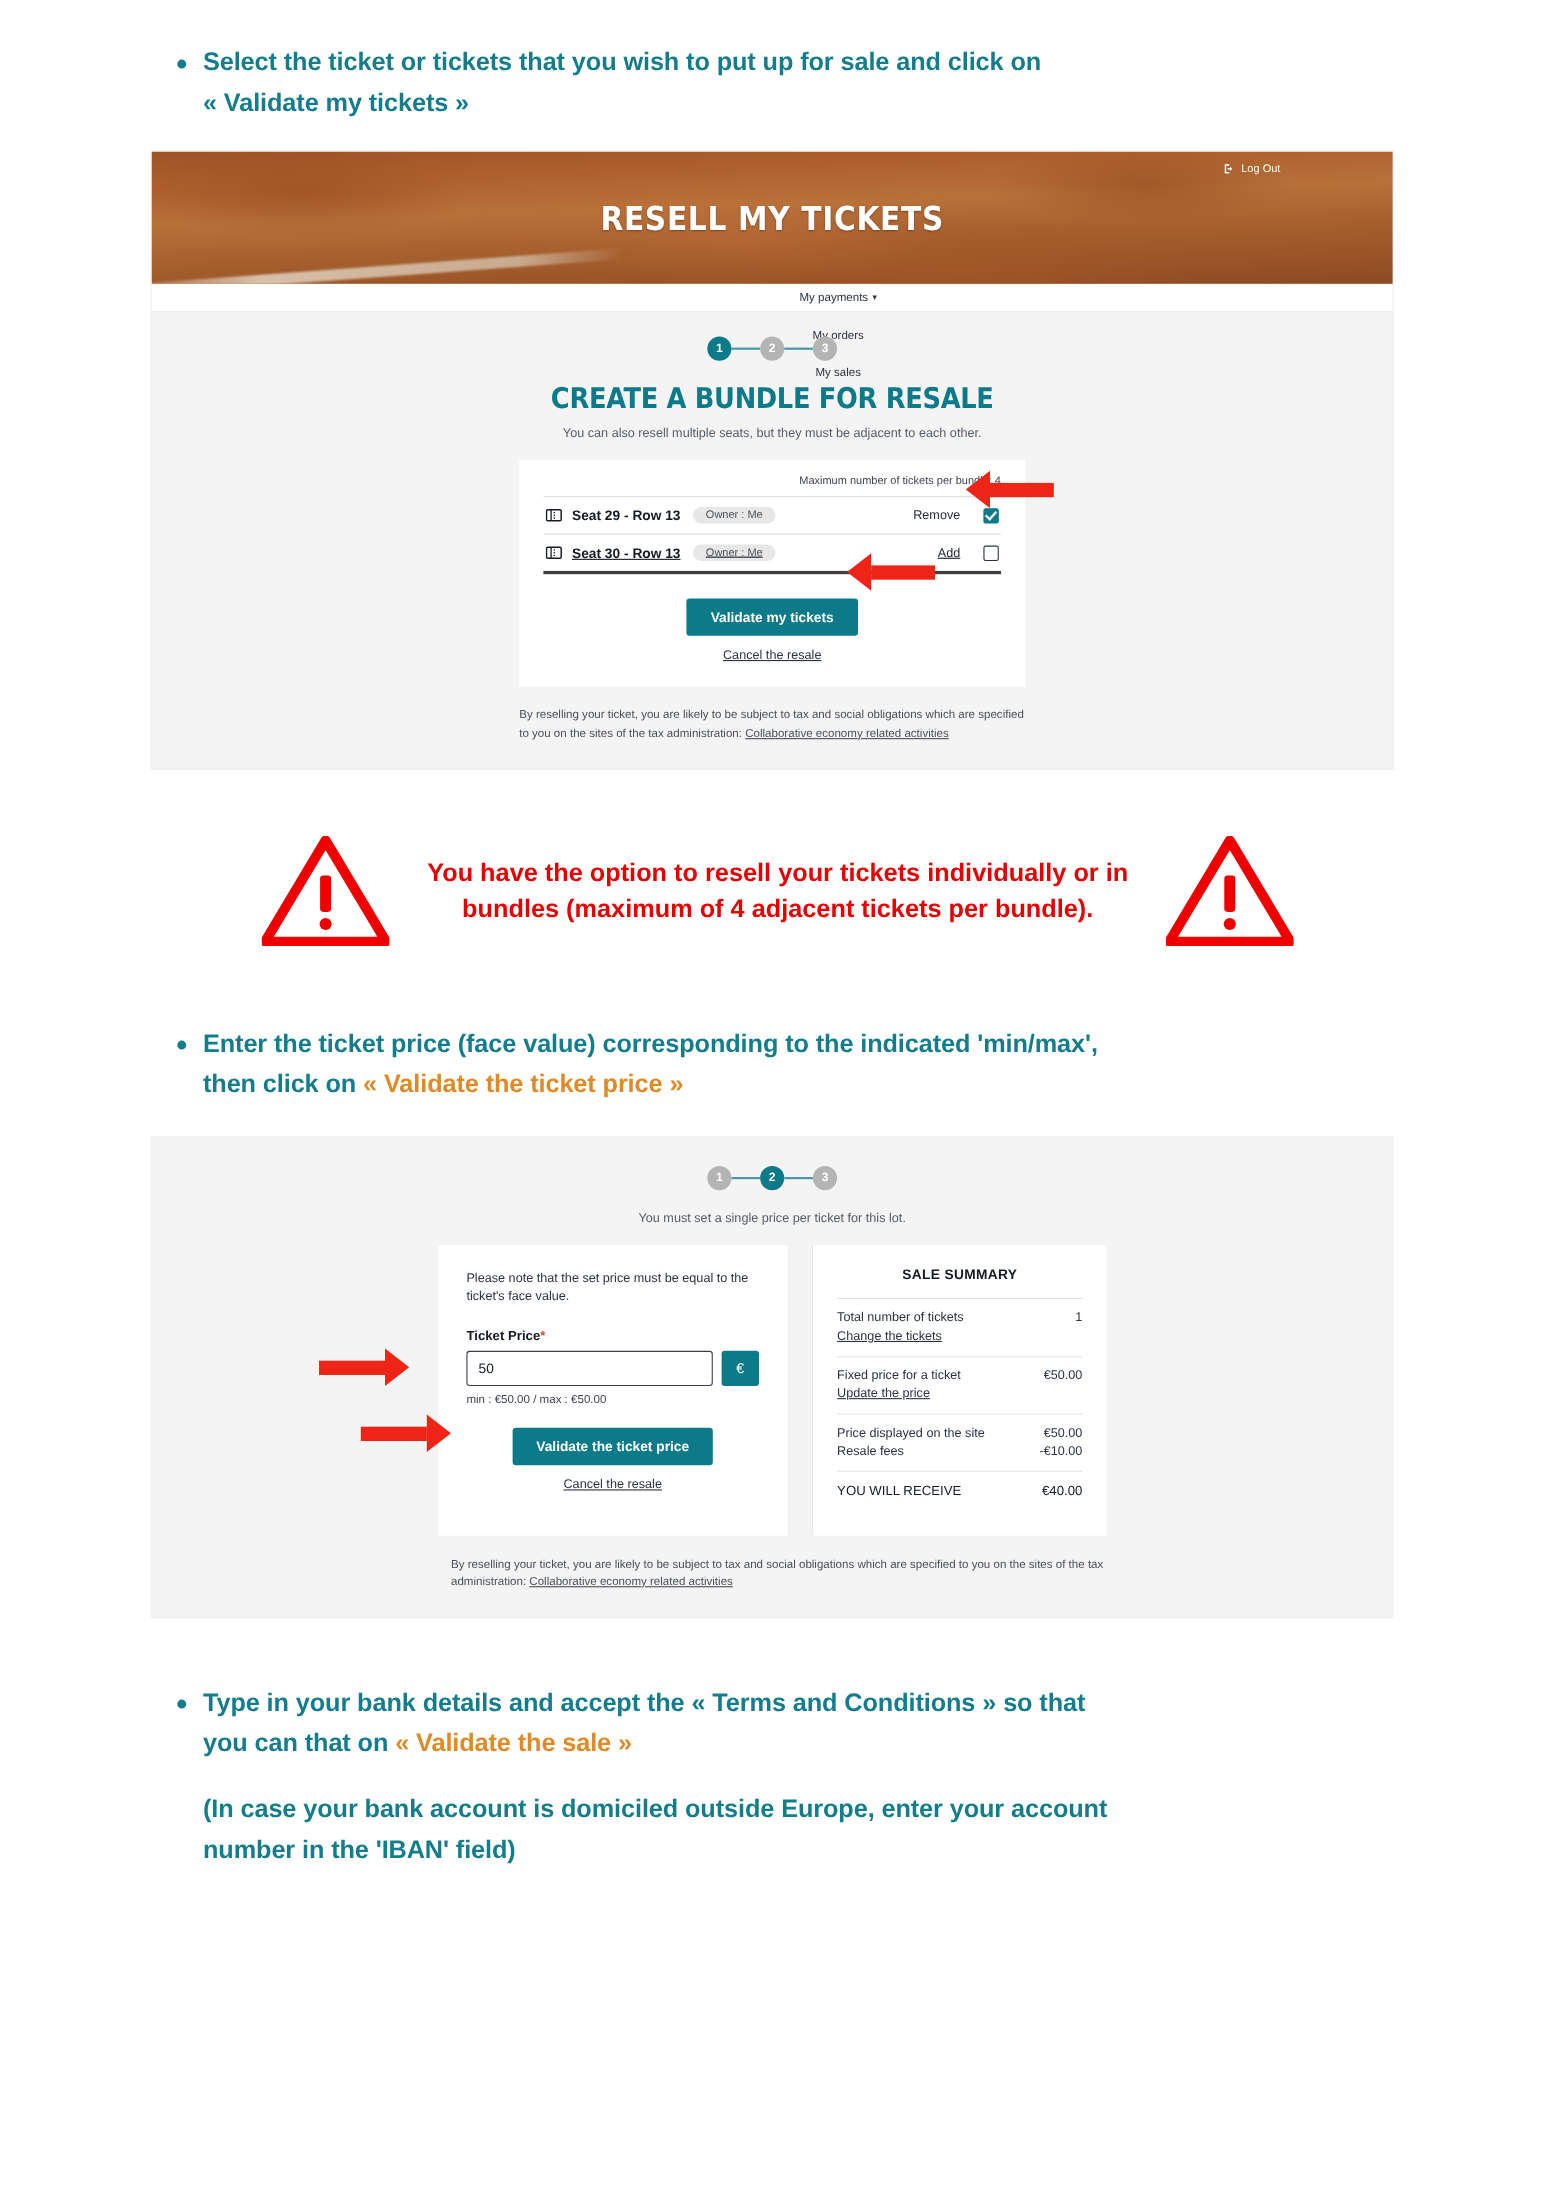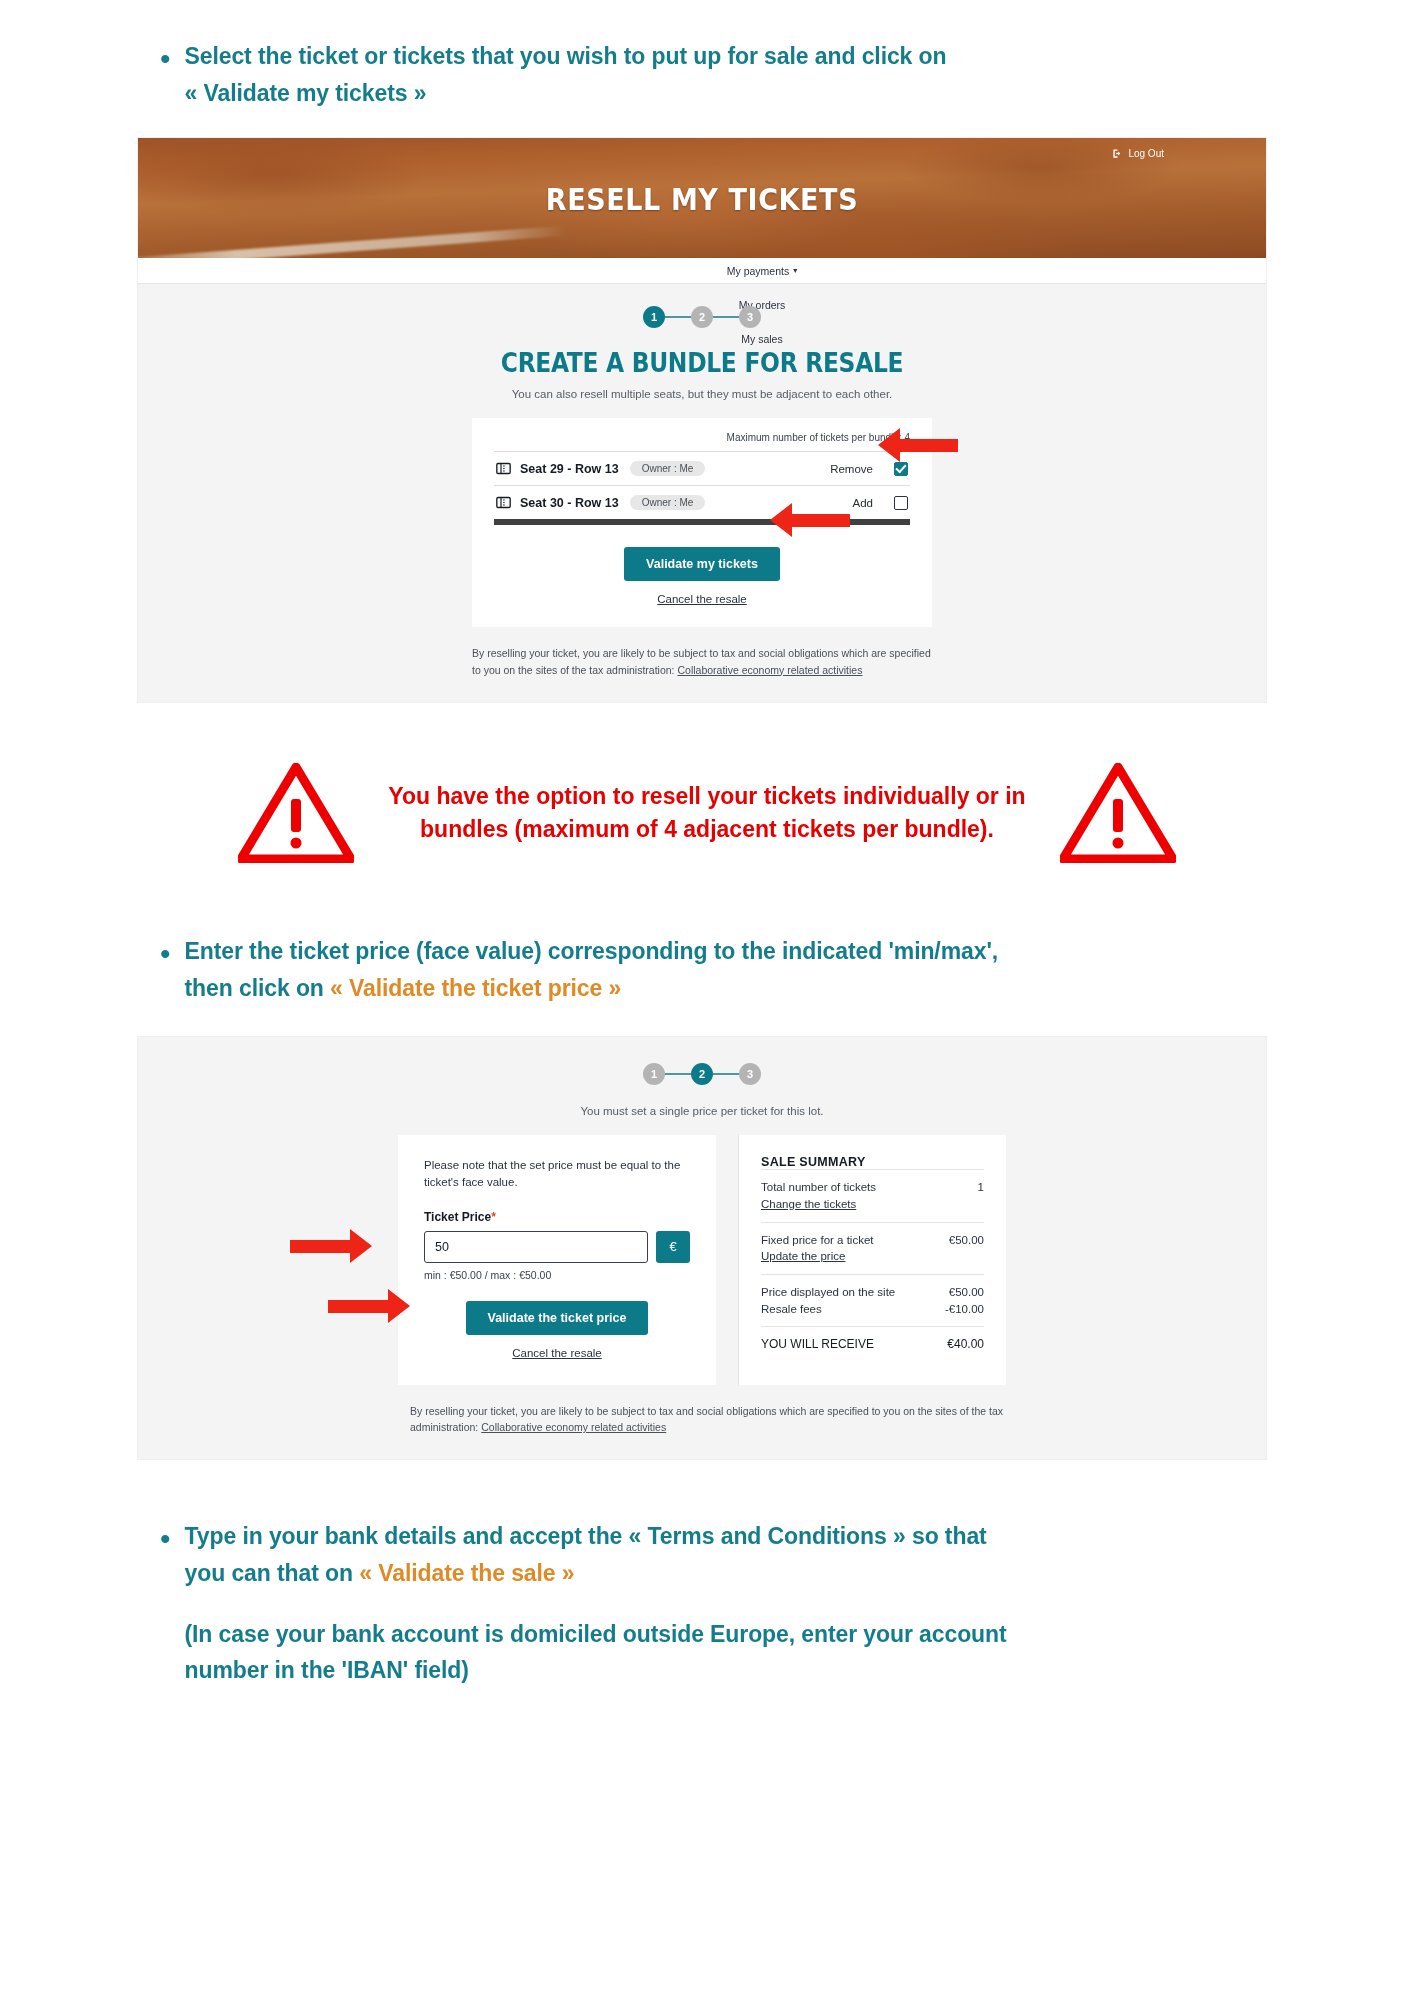--- a/index.html
+++ b/index.html
@@ -159,21 +159,21 @@
     padding-bottom: 8px;
   }
   .ticket-row {
     display: flex;
     align-items: center;
     border-top: 1px solid #dddddd;
     padding: 9px 2px;
     font-size: 12.5px;
     color: #151b22;
   }
-  .ticket-row:last-of-type { border-bottom: 6px solid #404040; }
+  .ticket-row:last-of-type { border-bottom: 3px solid #404040; text-decoration: underline; }
   .tkt-icon { margin-right: 9px; display: flex; }
   .seat-label { font-weight: bold; }
   .owner-pill {
     margin-left: 11px;
     background: #e7e7e7;
     color: #4a5058;
     border-radius: 10px;
     padding: 2px 12px;
     font-size: 10px;
     white-space: nowrap;
@@ -308,26 +308,26 @@
     width: 34px;
     background: #0d7a89;
     color: #ffffff;
     border-radius: 3px;
     display: flex; align-items: center; justify-content: center;
     font-size: 13px;
   }
   .minmax { margin-top: 6px; font-size: 10.5px; color: #3c434d; }
 
   .summary-title {
-    text-align: left;
+    text-align: center;
     font-size: 12.5px;
     font-weight: bold;
     color: #151b22;
     letter-spacing: .3px;
-    margin-bottom: 0;
+    margin-bottom: 14px;
   }
   .sum-row {
     display: flex;
     justify-content: space-between;
     align-items: flex-start;
     font-size: 11.5px;
     color: #2b3340;
     padding: 9px 0;
     border-top: 1px solid #e3e3e3;
     line-height: 1.45;

